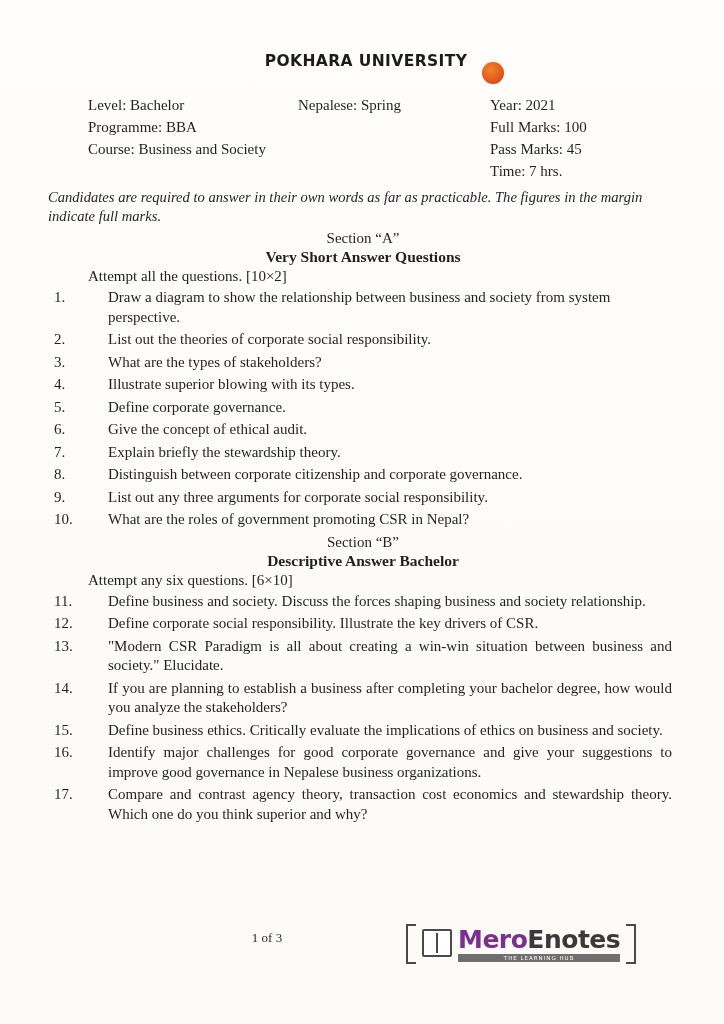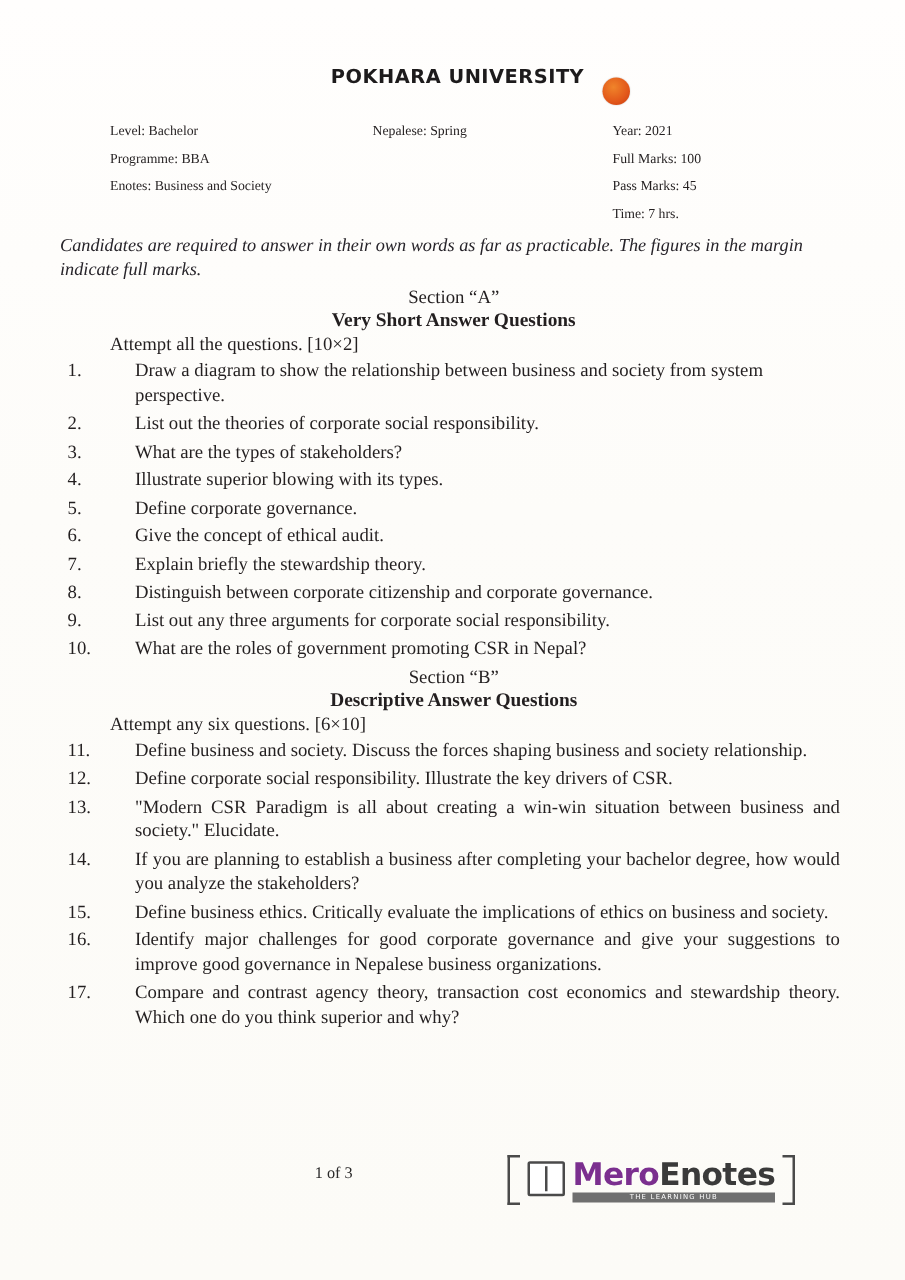--- a/index.html
+++ b/index.html
@@ -51,21 +51,21 @@
     height: 22px;
     border-radius: 50%;
     background: radial-gradient(circle at 40% 35%, #f0842a 0%, #e2571a 60%, #c83a10 100%);
     box-shadow: 0 0 1px rgba(0,0,0,0.35);
   }
 
   .meta {
     position: relative;
     margin: 24px 0 0 0;
     height: 92px;
-    font-size: 11px;
+    font-size: 15px;
   }
   .meta-left {
     position: absolute;
     left: 42px;
     top: 0;
     line-height: 22px;
   }
   .meta-mid {
     position: absolute;
     left: 252px;
@@ -220,21 +220,21 @@
 
     <div style="position:relative;">
       <h1 class="univ-title">POKHARA UNIVERSITY</h1>
       <span class="logo-dot"></span>
     </div>
 
     <div class="meta">
       <div class="meta-left">
         <div>Level: Bachelor</div>
         <div>Programme: BBA</div>
-        <div>Enotes: Business and Society</div>
+        <div>Course: Business and Society</div>
       </div>
       <div class="meta-mid">
         <div>Nepalese: Spring</div>
       </div>
       <div class="meta-right">
         <div>Year: 2021</div>
         <div>Full Marks: 100</div>
         <div>Pass Marks: 45</div>
         <div>Time: 7 hrs.</div>
       </div>
@@ -286,21 +286,21 @@
         </li>
         <li>
           <span class="num">10.</span>
           <span class="qtext">What are the roles of government promoting CSR in Nepal?</span>
         </li>
       </ol>
     </div>
 
     <div class="section-b-wrap">
       <div class="section-head">Section “B”</div>
-      <div class="section-sub">Descriptive Answer Questions</div>
+      <div class="section-sub">Descriptive Answer Bachelor</div>
       <div class="attempt"><span>Attempt </span><b>any six</b><span> questions. [6×10]</span></div>
 
       <ol class="qlist justify">
         <li>
           <span class="num">11.</span>
           <span class="qtext">Define business and society. Discuss the forces shaping business and society relationship.</span>
         </li>
         <li>
           <span class="num">12.</span>
           <span class="qtext">Define corporate social responsibility. Illustrate the key drivers of CSR.</span>

